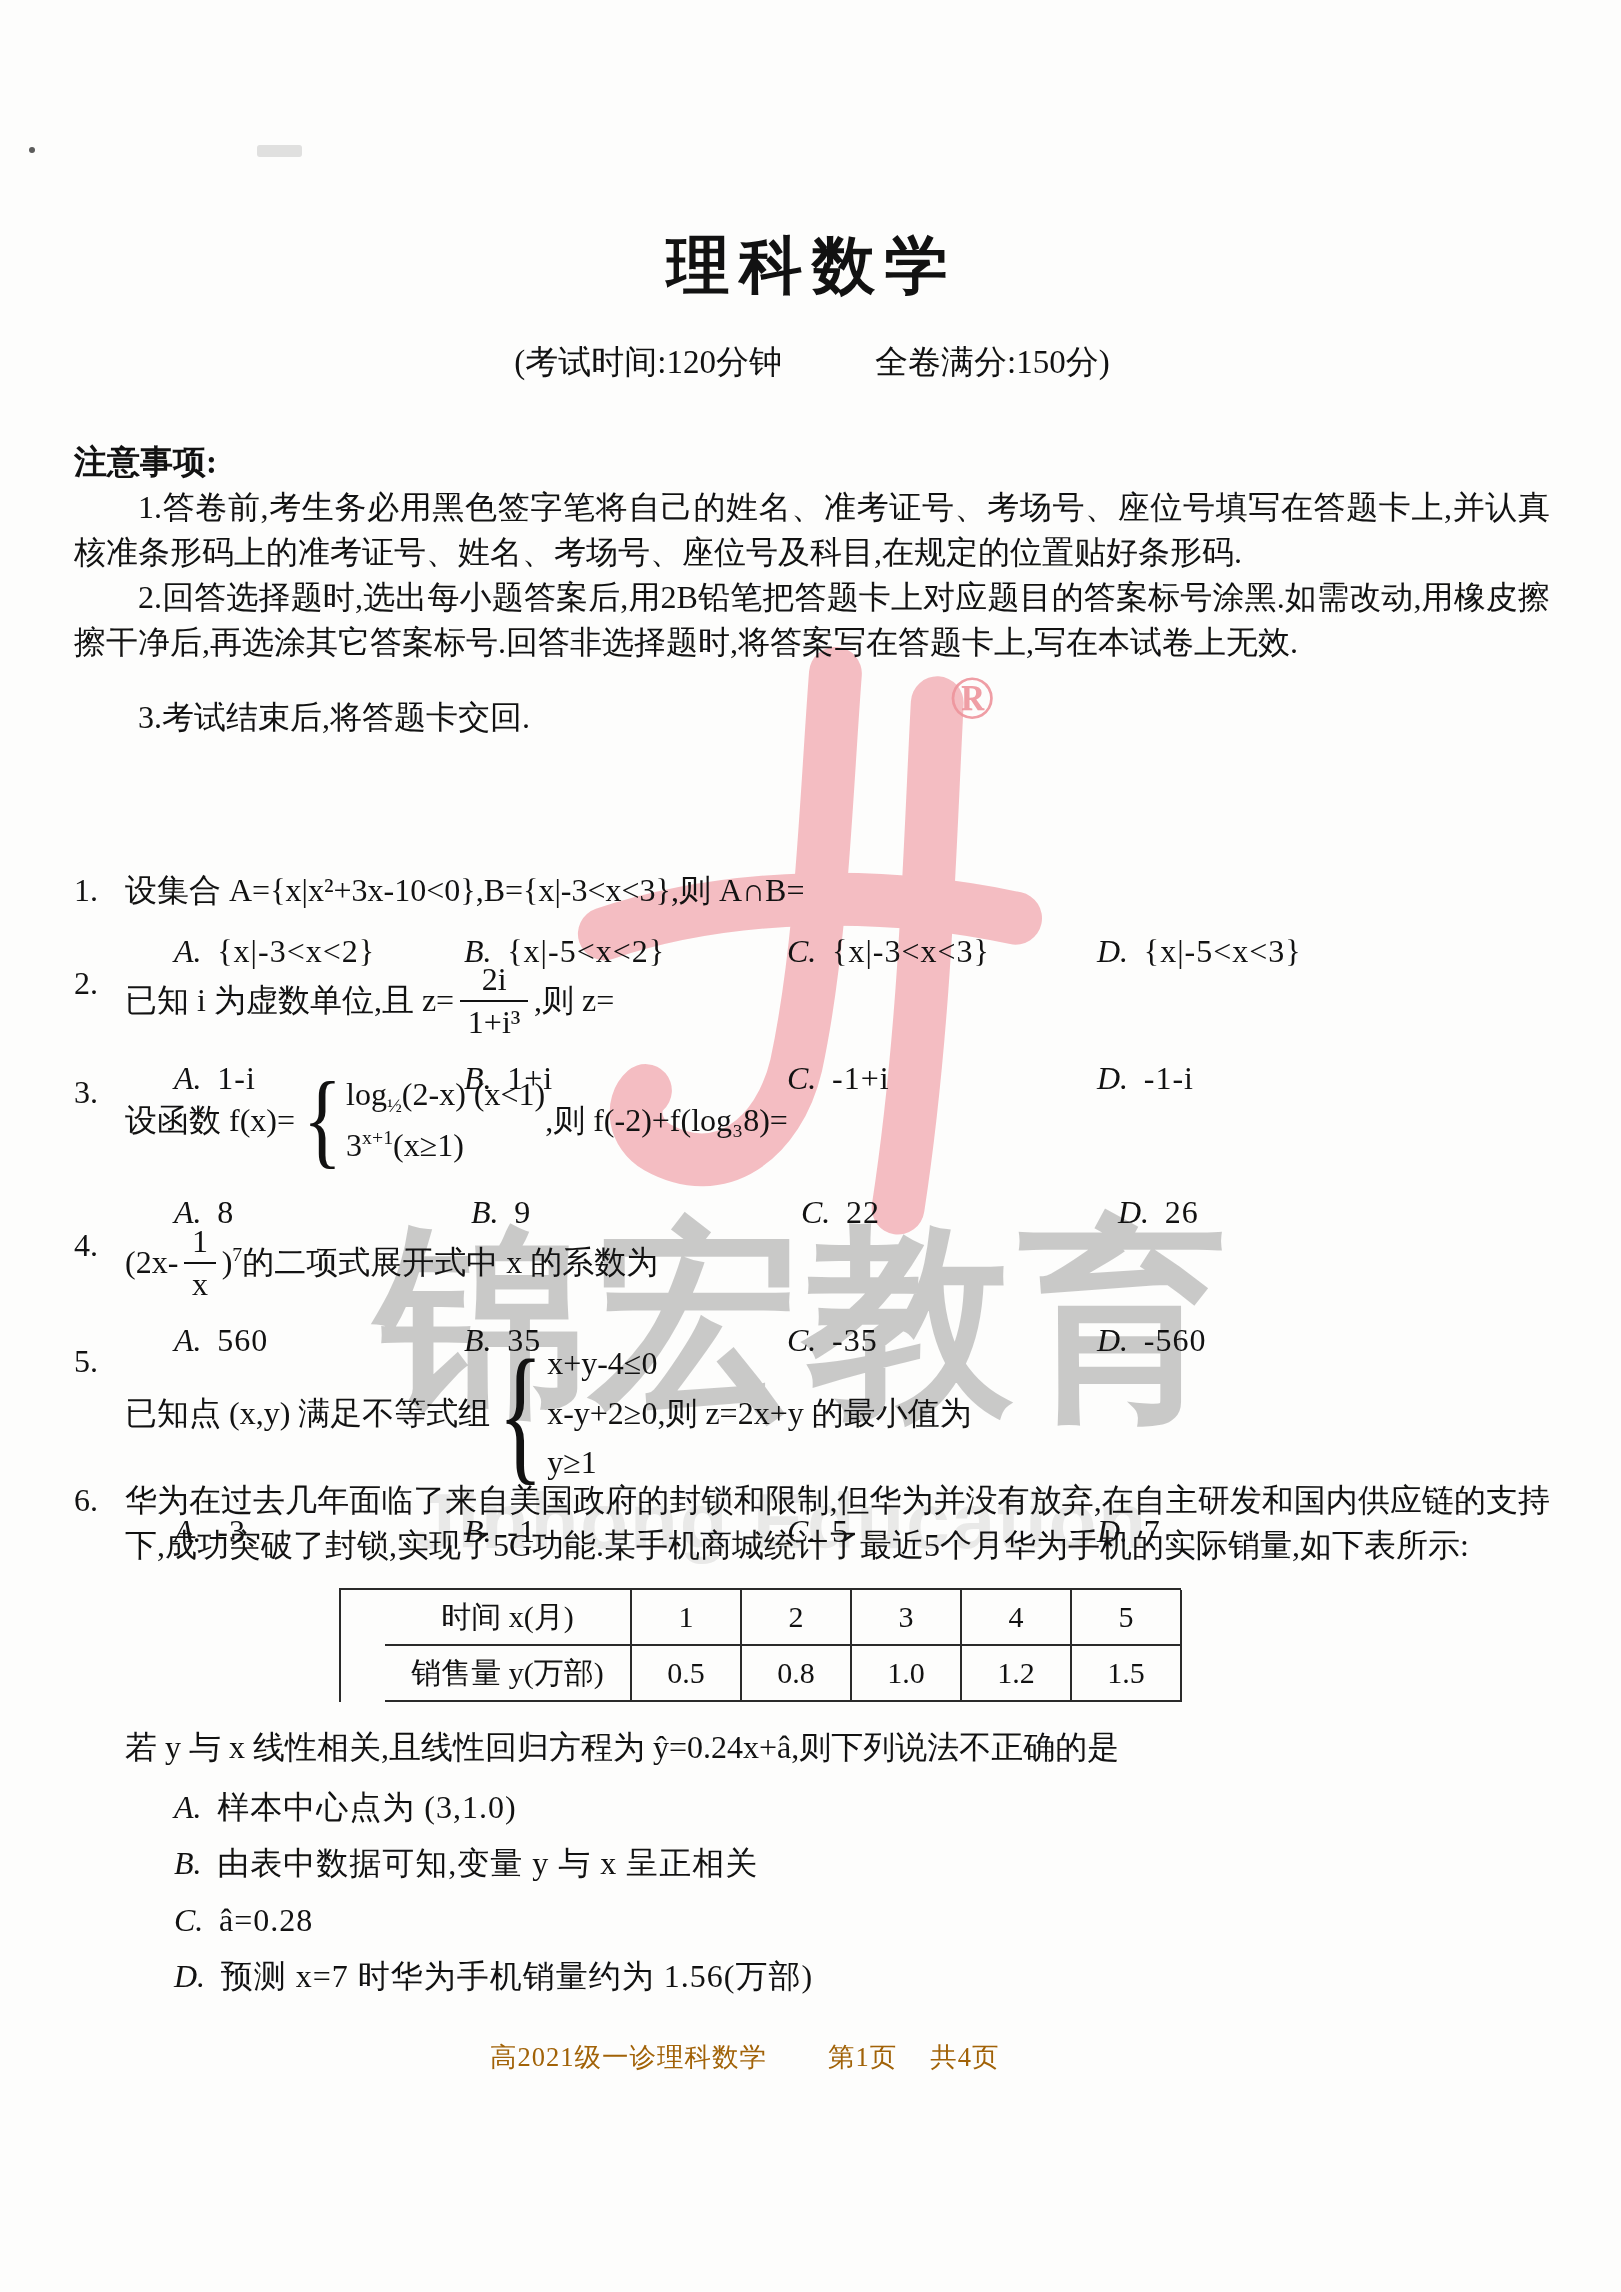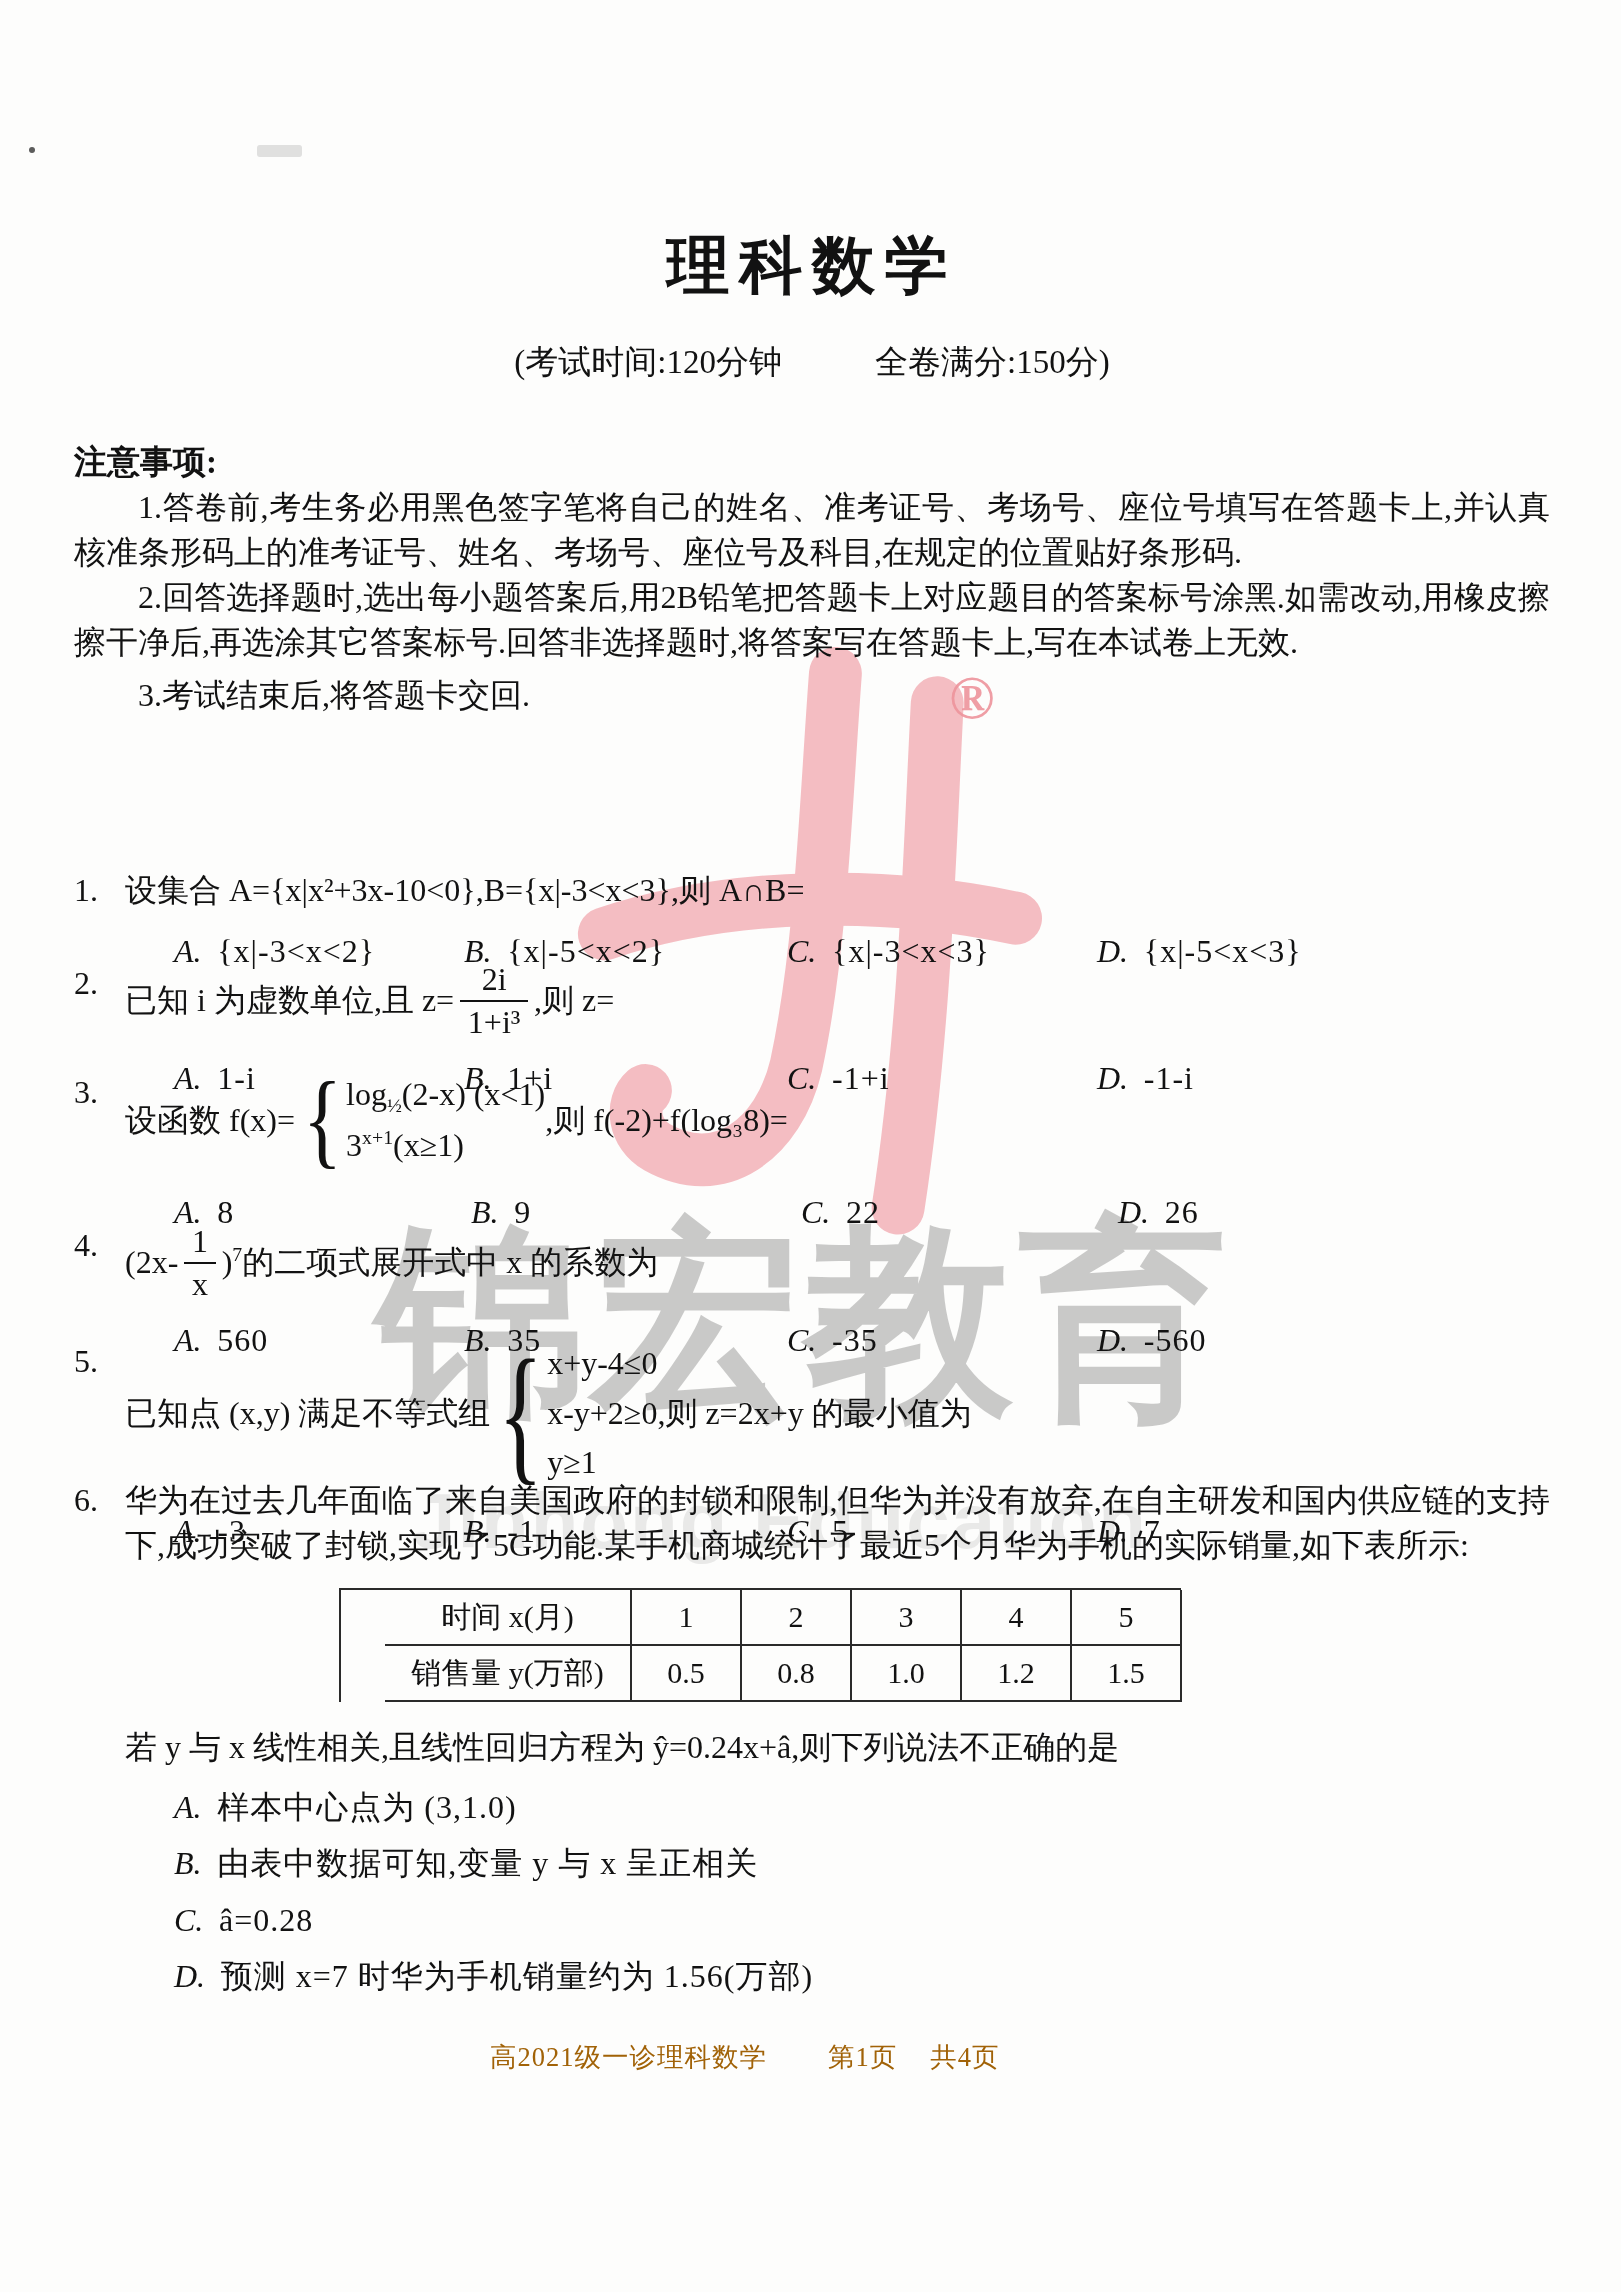--- a/index.html
+++ b/index.html
@@ -39,21 +39,21 @@
   .block{position:absolute;left:74px;right:71px;z-index:1;}
   .title{
     top:222px;text-align:center;margin:0;
     font-size:63px;font-weight:bold;letter-spacing:9.8px;
   }
   .meta{top:339px;text-align:center;font-size:33px;}
   .meta .gap{display:inline-block;width:93px;}
 
   .nhead{font-weight:bold;font-size:33px;}
   .np{margin:0;text-indent:2em;line-height:45px;text-align:justify;font-size:32px;}
-  .np3{margin-top:8px;}
+  .np3{margin-top:30px;}
 
   .sect{font-weight:bold;font-size:32px;}
 
   .q{padding-left:51px;}
   .qnum{position:absolute;left:0;top:0;}
   .stem{text-align:justify;line-height:45px;}
   .flexrow{display:flex;align-items:center;flex-wrap:nowrap;line-height:1.35;}
 
   .opts{
     display:grid;grid-template-columns:290px 323px 310px auto;

